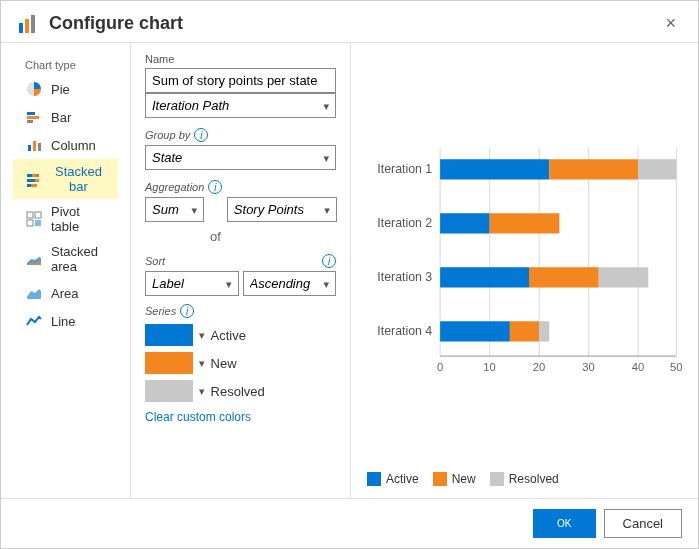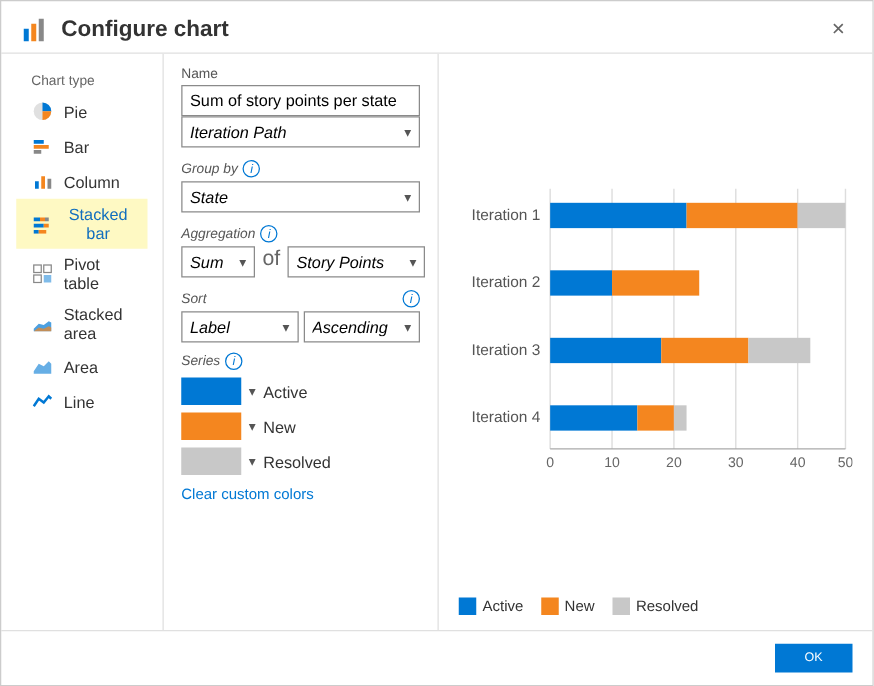--- a/index.html
+++ b/index.html
@@ -135,21 +135,21 @@
     .aggregation-row {
       display: flex;
       gap: 4px;
       align-items: flex-start;
     }
     .aggregation-row .select-wrap {
       width: auto;
       flex-shrink: 0;
     }
     .aggregation-row .select-wrap select { width: auto; min-width: 55px; }
-    .agg-of { color: #666; font-size: 17px; padding: 0 2px; }
+    .agg-of { color: #666; font-size: 13px; padding: 0 2px; margin-top: 32px; }
     .aggregation-row .select-wrap.wide select { min-width: 110px; }
     .sort-row {
       display: flex;
       gap: 4px;
     }
     .sort-row .select-wrap { flex: 1; }
     .field-label-row {
       display: flex;
       align-items: center;
       gap: 4px;
@@ -496,14 +496,15 @@
         <div class="legend-item">
           <div class="legend-box" style="background:#c8c8c8;"></div>
           <span>Resolved</span>
         </div>
       </div>
     </div>
   </div>
 
   <div class="dialog-footer">
     <button class="btn-primary">OK</button>
+    <button class="btn-secondary">Cancel</button>
   </div>
 </div>
 
 </body></html>

